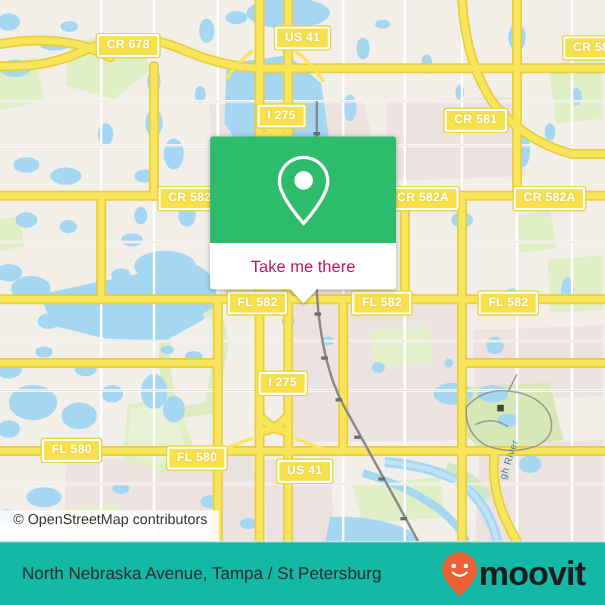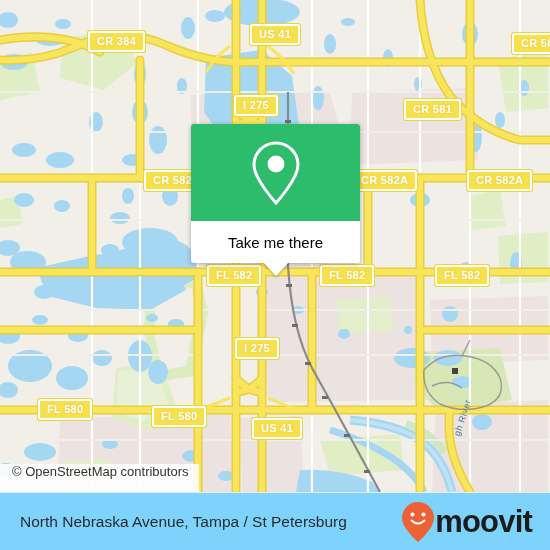--- a/index.html
+++ b/index.html
@@ -63,21 +63,21 @@
     justify-content: center;
   }
   #popup-label {
     background: #ffffff;
     height: 42px;
     border-radius: 0 0 3px 3px;
     display: flex;
     align-items: center;
     justify-content: center;
     font-size: 15px;
-    color: #000000;
+    color: #be185d;
   }
   #popup-tail {
     position: absolute;
     left: 50%;
     bottom: -13px;
     transform: translateX(-50%);
     width: 0; height: 0;
     border-left: 13px solid transparent;
     border-right: 13px solid transparent;
     border-top: 14px solid #ffffff;
@@ -96,21 +96,21 @@
     font-size: 13px;
     color: #333;
     z-index: 30;
   }
 
   
   #footer {
     position: absolute;
     left: 0; top: 492px;
     width: 550px; height: 58px;
-    background: #7dd3fc;
+    background: #14b8a6;
     display: flex;
     align-items: center;
     justify-content: space-between;
     padding: 0 18px 0 20px;
     border-top: 1px solid #ececec;
   }
   #footer-title {
     font-size: 15.5px;
     color: #2b2b2b;
   }
@@ -355,21 +355,21 @@
           <path d="M230 398 Q214 404 200 410"></path>
         </g>
       </g>
     </svg>
 
     <div style="position:absolute;left:452px;top:434px;transform:rotate(-72deg);transform-origin:left top;
                 font-size:9px;color:#4d7ca0;letter-spacing:.5px;white-space:nowrap;">
       <span>gh River</span>
     </div>
 
-    <div class="shield" style="left:88px;  top:31px;">CR 384</div>
+    <div class="shield" style="left:88px;  top:31px;">CR 678</div>
     <div class="shield" style="left:250px; top:24px;">US 41</div>
     <div class="shield" style="left:512px; top:33px;">CR 581</div>
     <div class="shield" style="left:234px; top:95px;">I 275</div>
     <div class="shield" style="left:404px; top:99px;">CR 581</div>
     <div class="shield" style="left:144px; top:170px;">CR 582A</div>
     <div class="shield" style="left:352px; top:170px;">CR 582A</div>
     <div class="shield" style="left:467px; top:170px;">CR 582A</div>
     <div class="shield" style="left:207px; top:265px;">FL 582</div>
     <div class="shield" style="left:320px; top:265px;">FL 582</div>
     <div class="shield" style="left:435px; top:265px;">FL 582</div>

